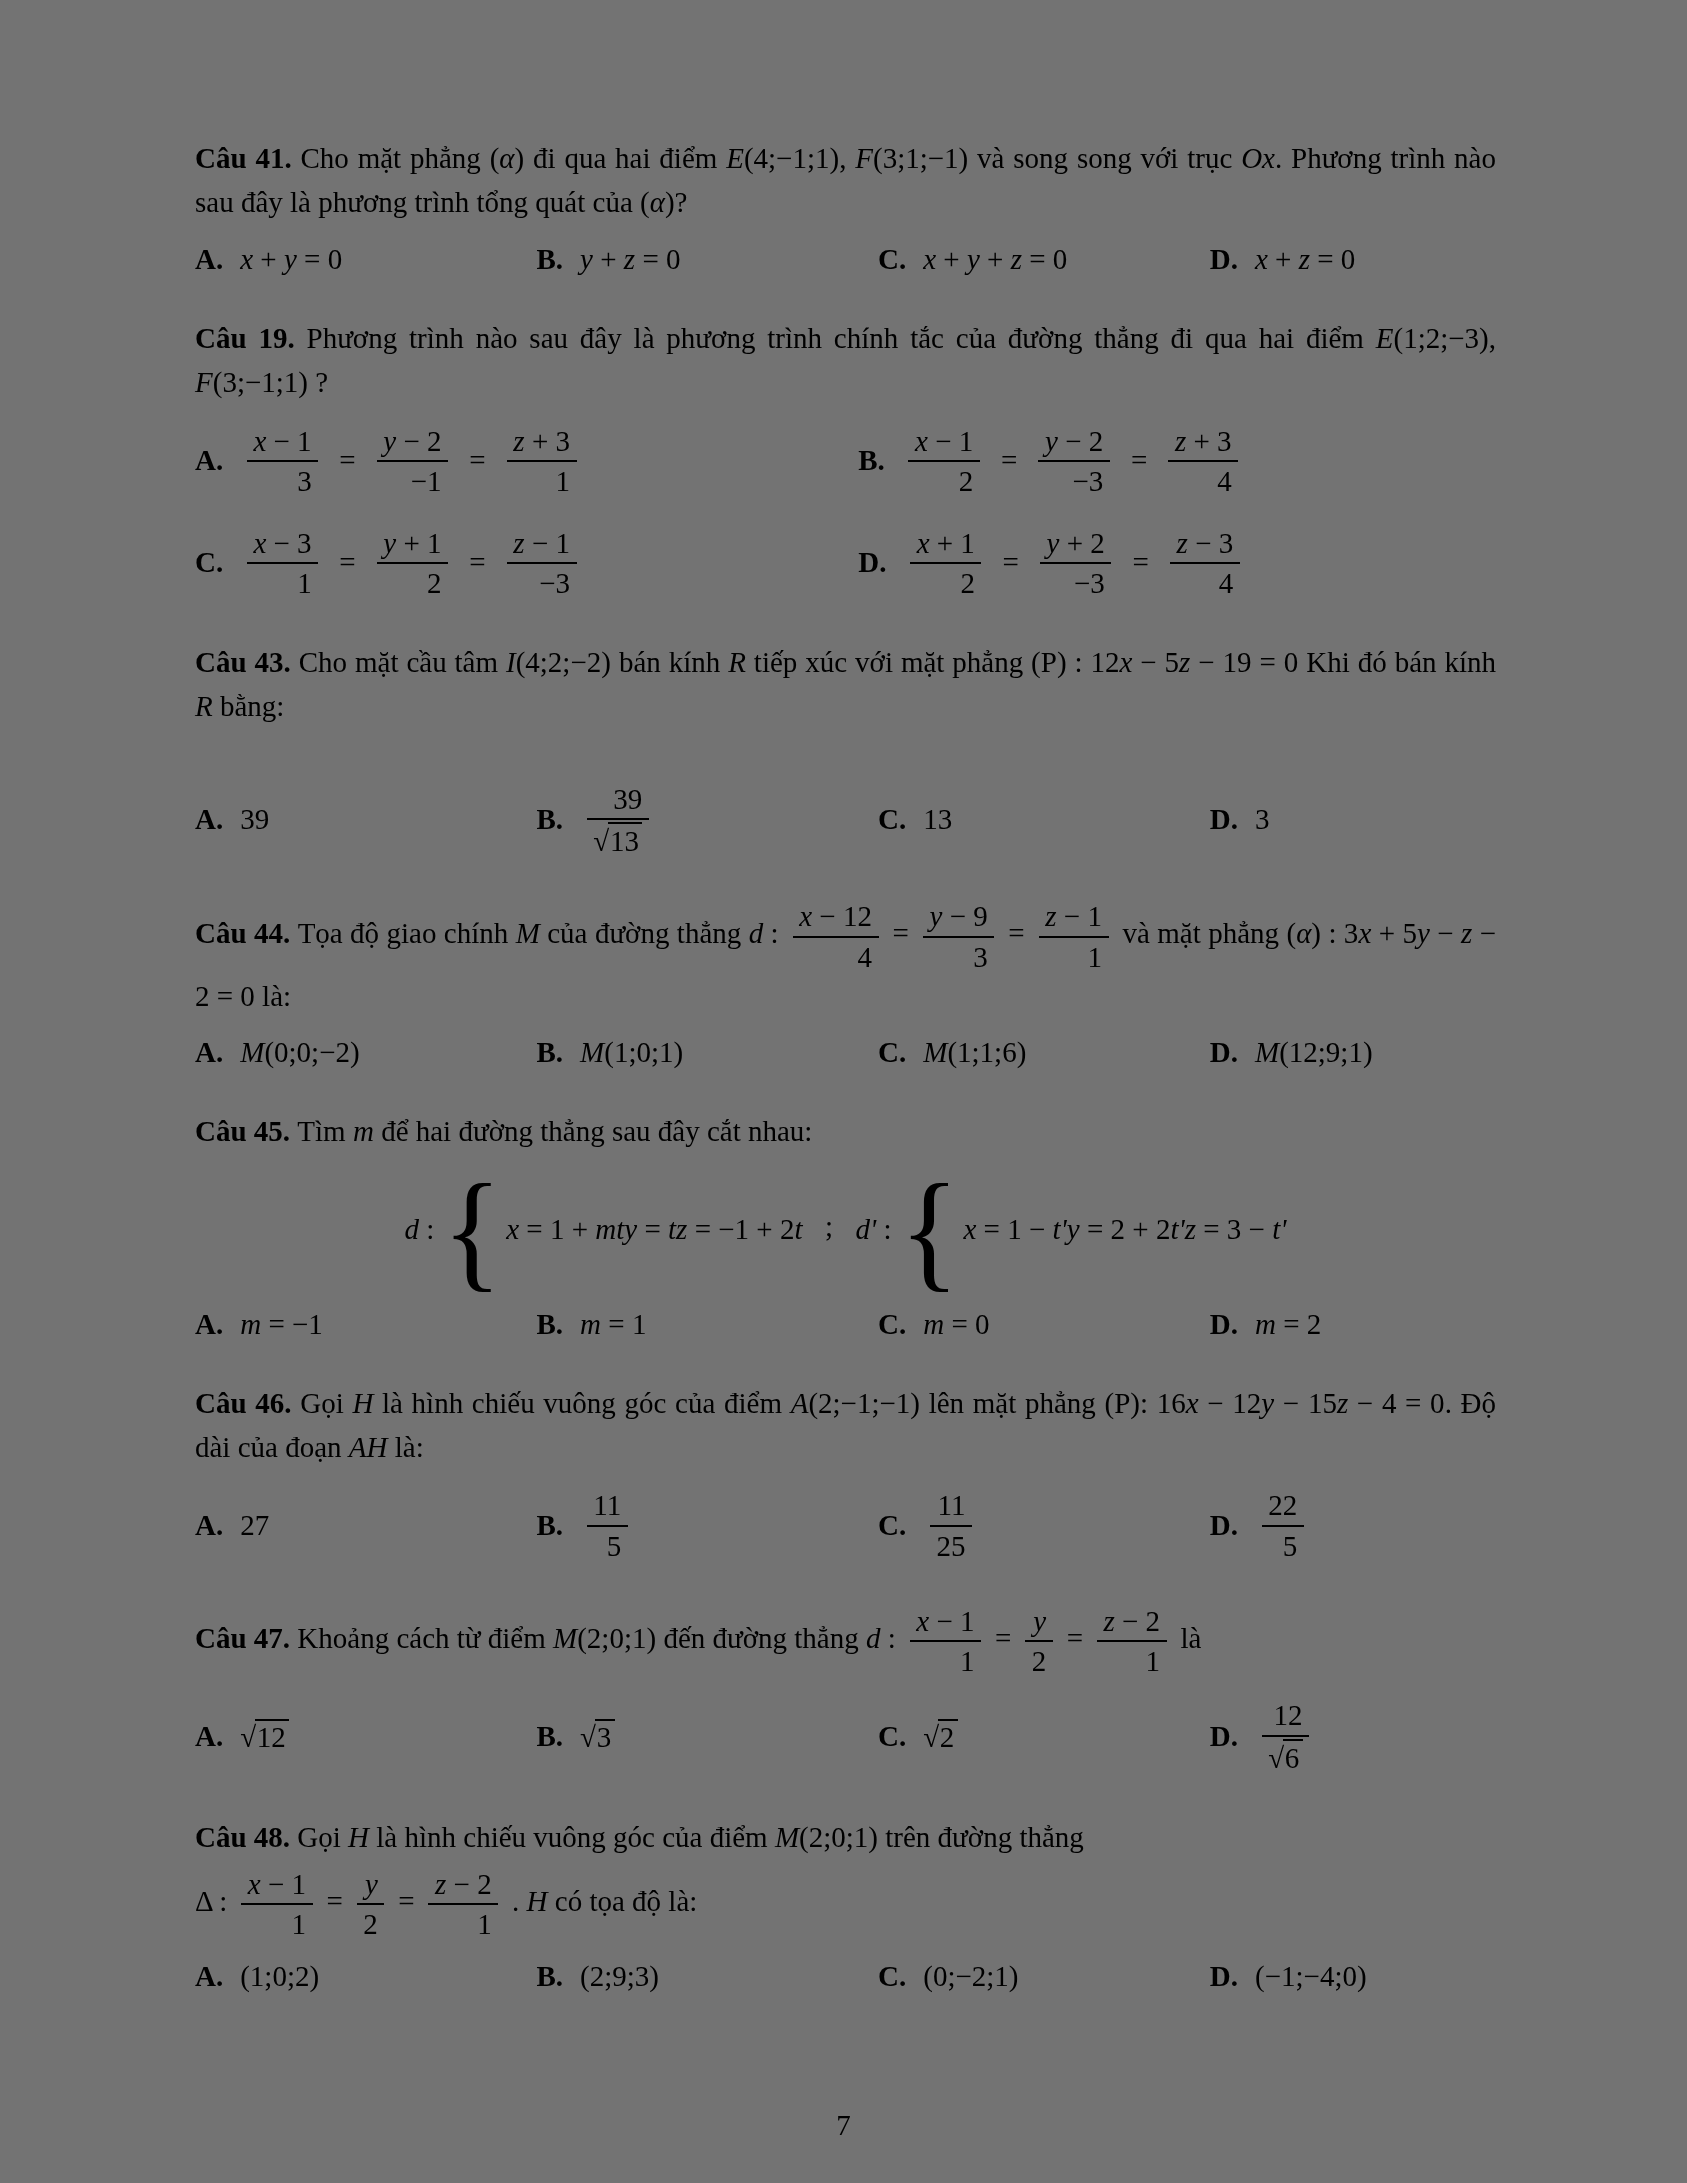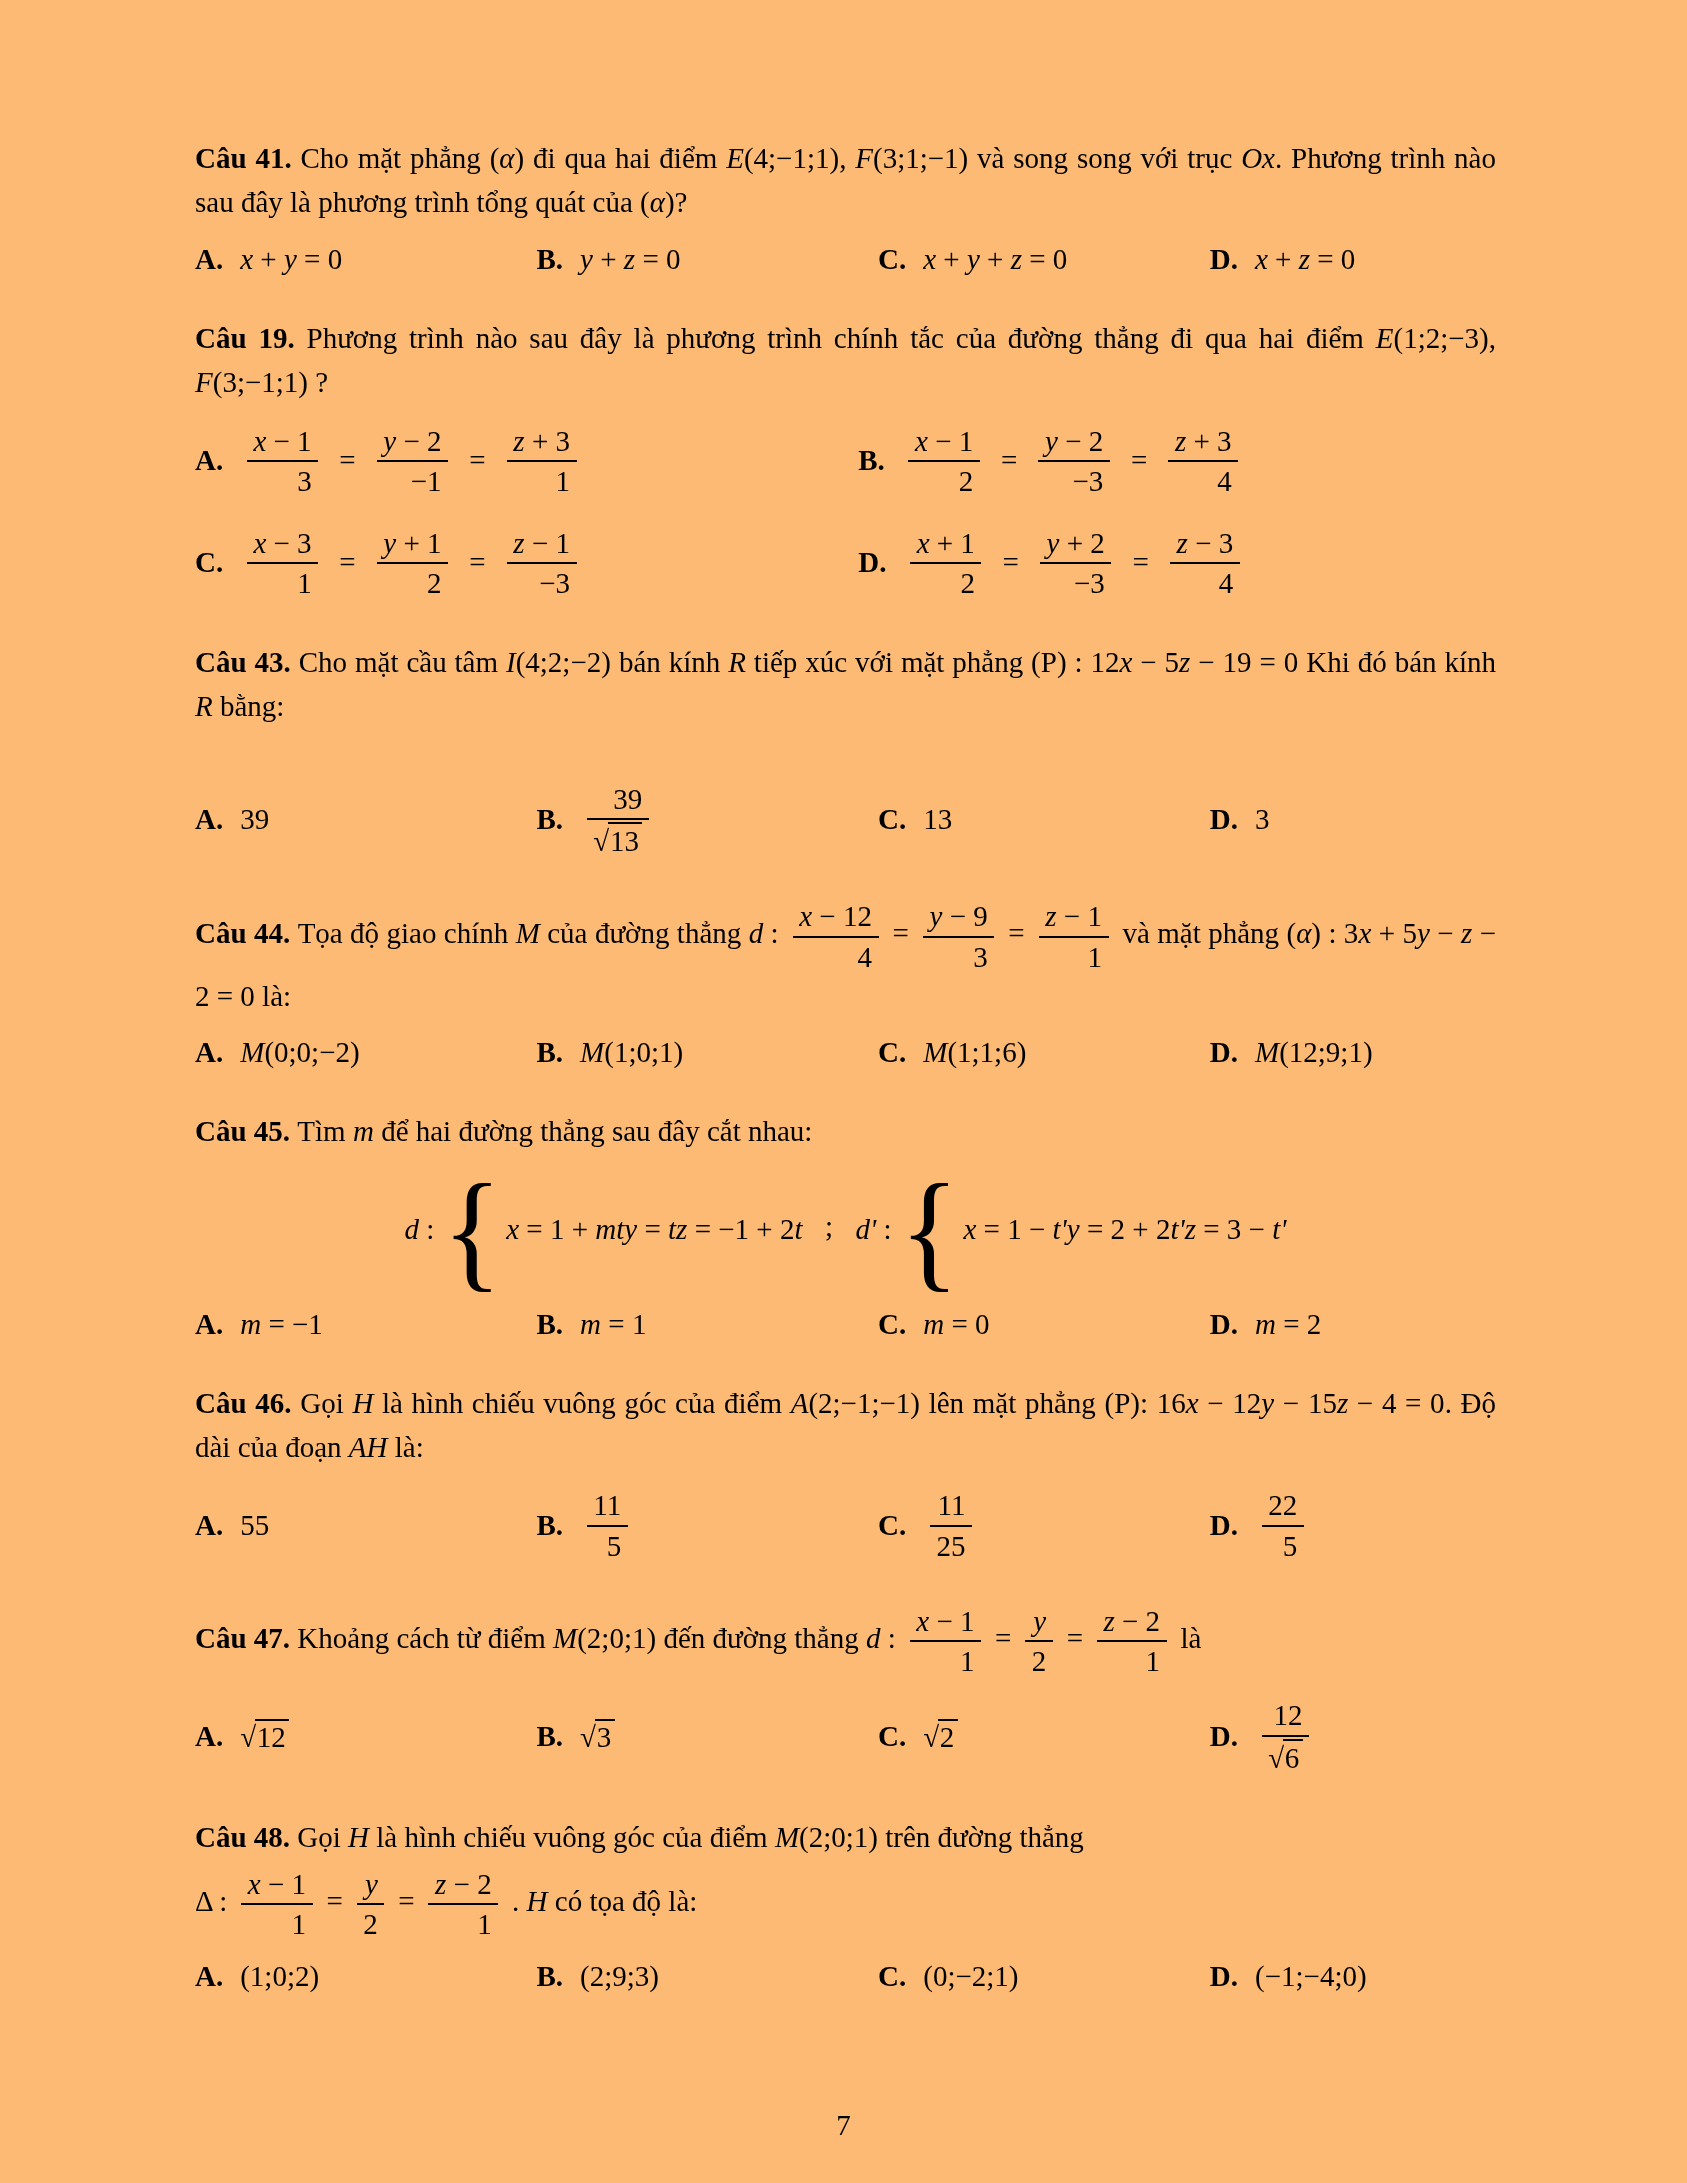--- a/index.html
+++ b/index.html
@@ -1,20 +1,20 @@
 <!DOCTYPE html>
 <html style="font-size:10.6px"><head>
 <meta charset="utf-8">
 <style>
   * { margin: 0; padding: 0; box-sizing: border-box; }
   html, body { background: #ffffff; }
   .page {
     width: 1687px;
     height: 2183px;
-    background: #fdba74;
+    background: #737373;
     color: #000000;
     font-family: "Liberation Serif", "DejaVu Serif", serif;
     font-size: 29px;
     position: relative;
     padding: 136px 191px 0 195px;
     overflow: hidden;
   }
   .question { margin-bottom: 40px; }
   .stem { text-align: justify; line-height: 1.52; }
   .stem2 { text-align: left; line-height: 1.52; margin-top: 6.6px; }
@@ -258,21 +258,21 @@
             <span class="okey">D.</span>
             <span class="math"><i>m</i> = 2</span>
           </div>
         </div>
       </div>
       <div class="question">
         <p class="stem"><span class="qlabel">Câu 46. </span><span class="txt">Gọi </span><span class="math"><i>H</i></span><span class="txt"> là hình chiếu vuông góc của điểm </span><span class="math"><i>A</i>(2;−1;−1)</span><span class="txt"> lên mặt phẳng (P): </span><span class="math">16<i>x</i> − 12<i>y</i> − 15<i>z</i> − 4 = 0</span><span class="txt">. Độ dài của đoạn </span><span class="math"><i>AH</i></span><span class="txt"> là:</span></p>
         <div class="options cols-4">
           <div class="option">
             <span class="okey">A.</span>
-            <span class="txt">55</span>
+            <span class="txt">27</span>
           </div>
           <div class="option">
             <span class="okey">B.</span>
             <span class="frac">
               <span class="num">11</span>
               <span class="den">5</span>
             </span>
           </div>
           <div class="option">
             <span class="okey">C.</span>

